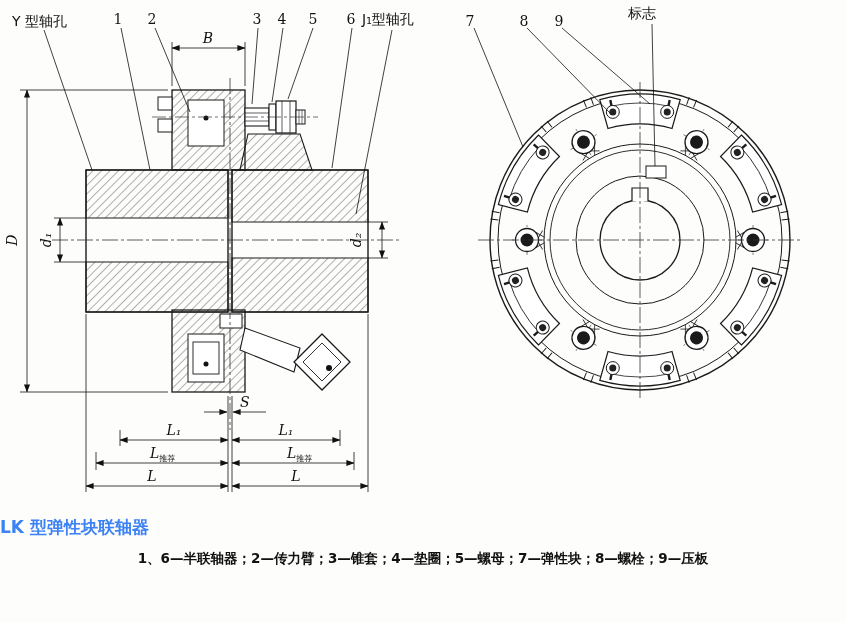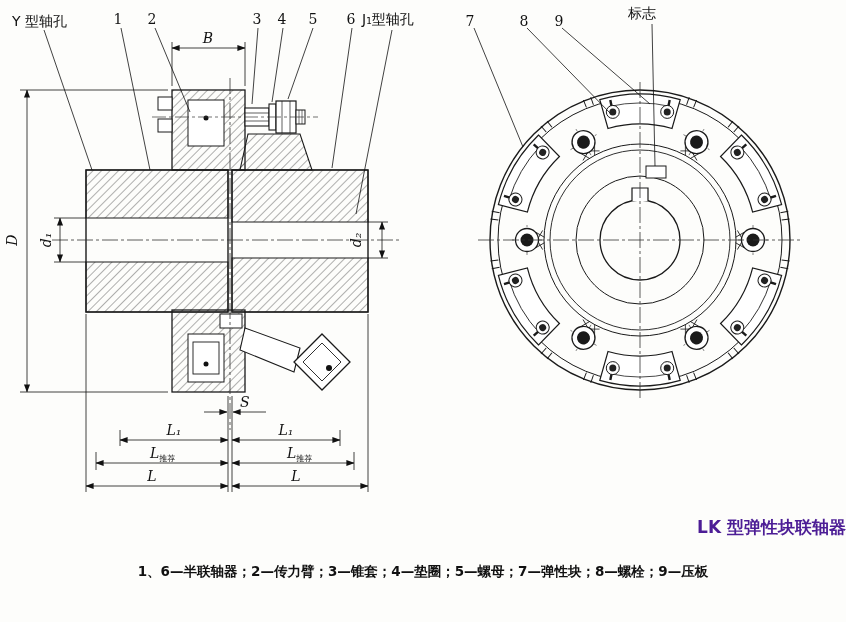--- a/index.html
+++ b/index.html
@@ -2,22 +2,22 @@
 <html><head>
 <meta charset="utf-8">
 <style>
   html,body{margin:0;padding:0;background:#ffffff;}
   .page{position:relative;width:846px;height:622px;background:#fdfdfb;font-family:"DejaVu Sans",sans-serif;overflow:hidden;}
   svg{display:block;}
   .dim-text{font-family:"DejaVu Serif",serif;font-style:italic;font-size:14px;fill:#111;}
   .dim-sub{font-family:"DejaVu Sans",sans-serif;font-style:normal;font-size:8px;fill:#111;}
   .callout{font-family:"DejaVu Serif",serif;font-size:14px;fill:#111;}
   .cjk{font-family:"DejaVu Sans",sans-serif;font-size:14px;fill:#111;}
-  .caption{margin-top:16px;text-align:right;font-size:17px;font-weight:700;color:#4c1d95;font-family:"DejaVu Sans",sans-serif;}
-  .parts{margin-top:24px;text-align:center;font-size:13.5px;font-weight:600;color:#111;font-family:"DejaVu Sans",sans-serif;}
+  .caption{margin-top:16px;text-align:left;font-size:17px;font-weight:700;color:#3b82f6;font-family:"DejaVu Sans",sans-serif;}
+  .parts{margin-top:11px;text-align:center;font-size:13.5px;font-weight:600;color:#111;font-family:"DejaVu Sans",sans-serif;}
 </style>
 </head>
 <body>
 
 <div class="page">
 
   <svg width="846" height="500" viewBox="0 0 846 500">
     <defs>
       <pattern id="h" patternUnits="userSpaceOnUse" width="6" height="6" patternTransform="rotate(45)">
         <line x1="0" y1="0" x2="0" y2="6" stroke="#3a3a3a" stroke-width="0.8"></line>

